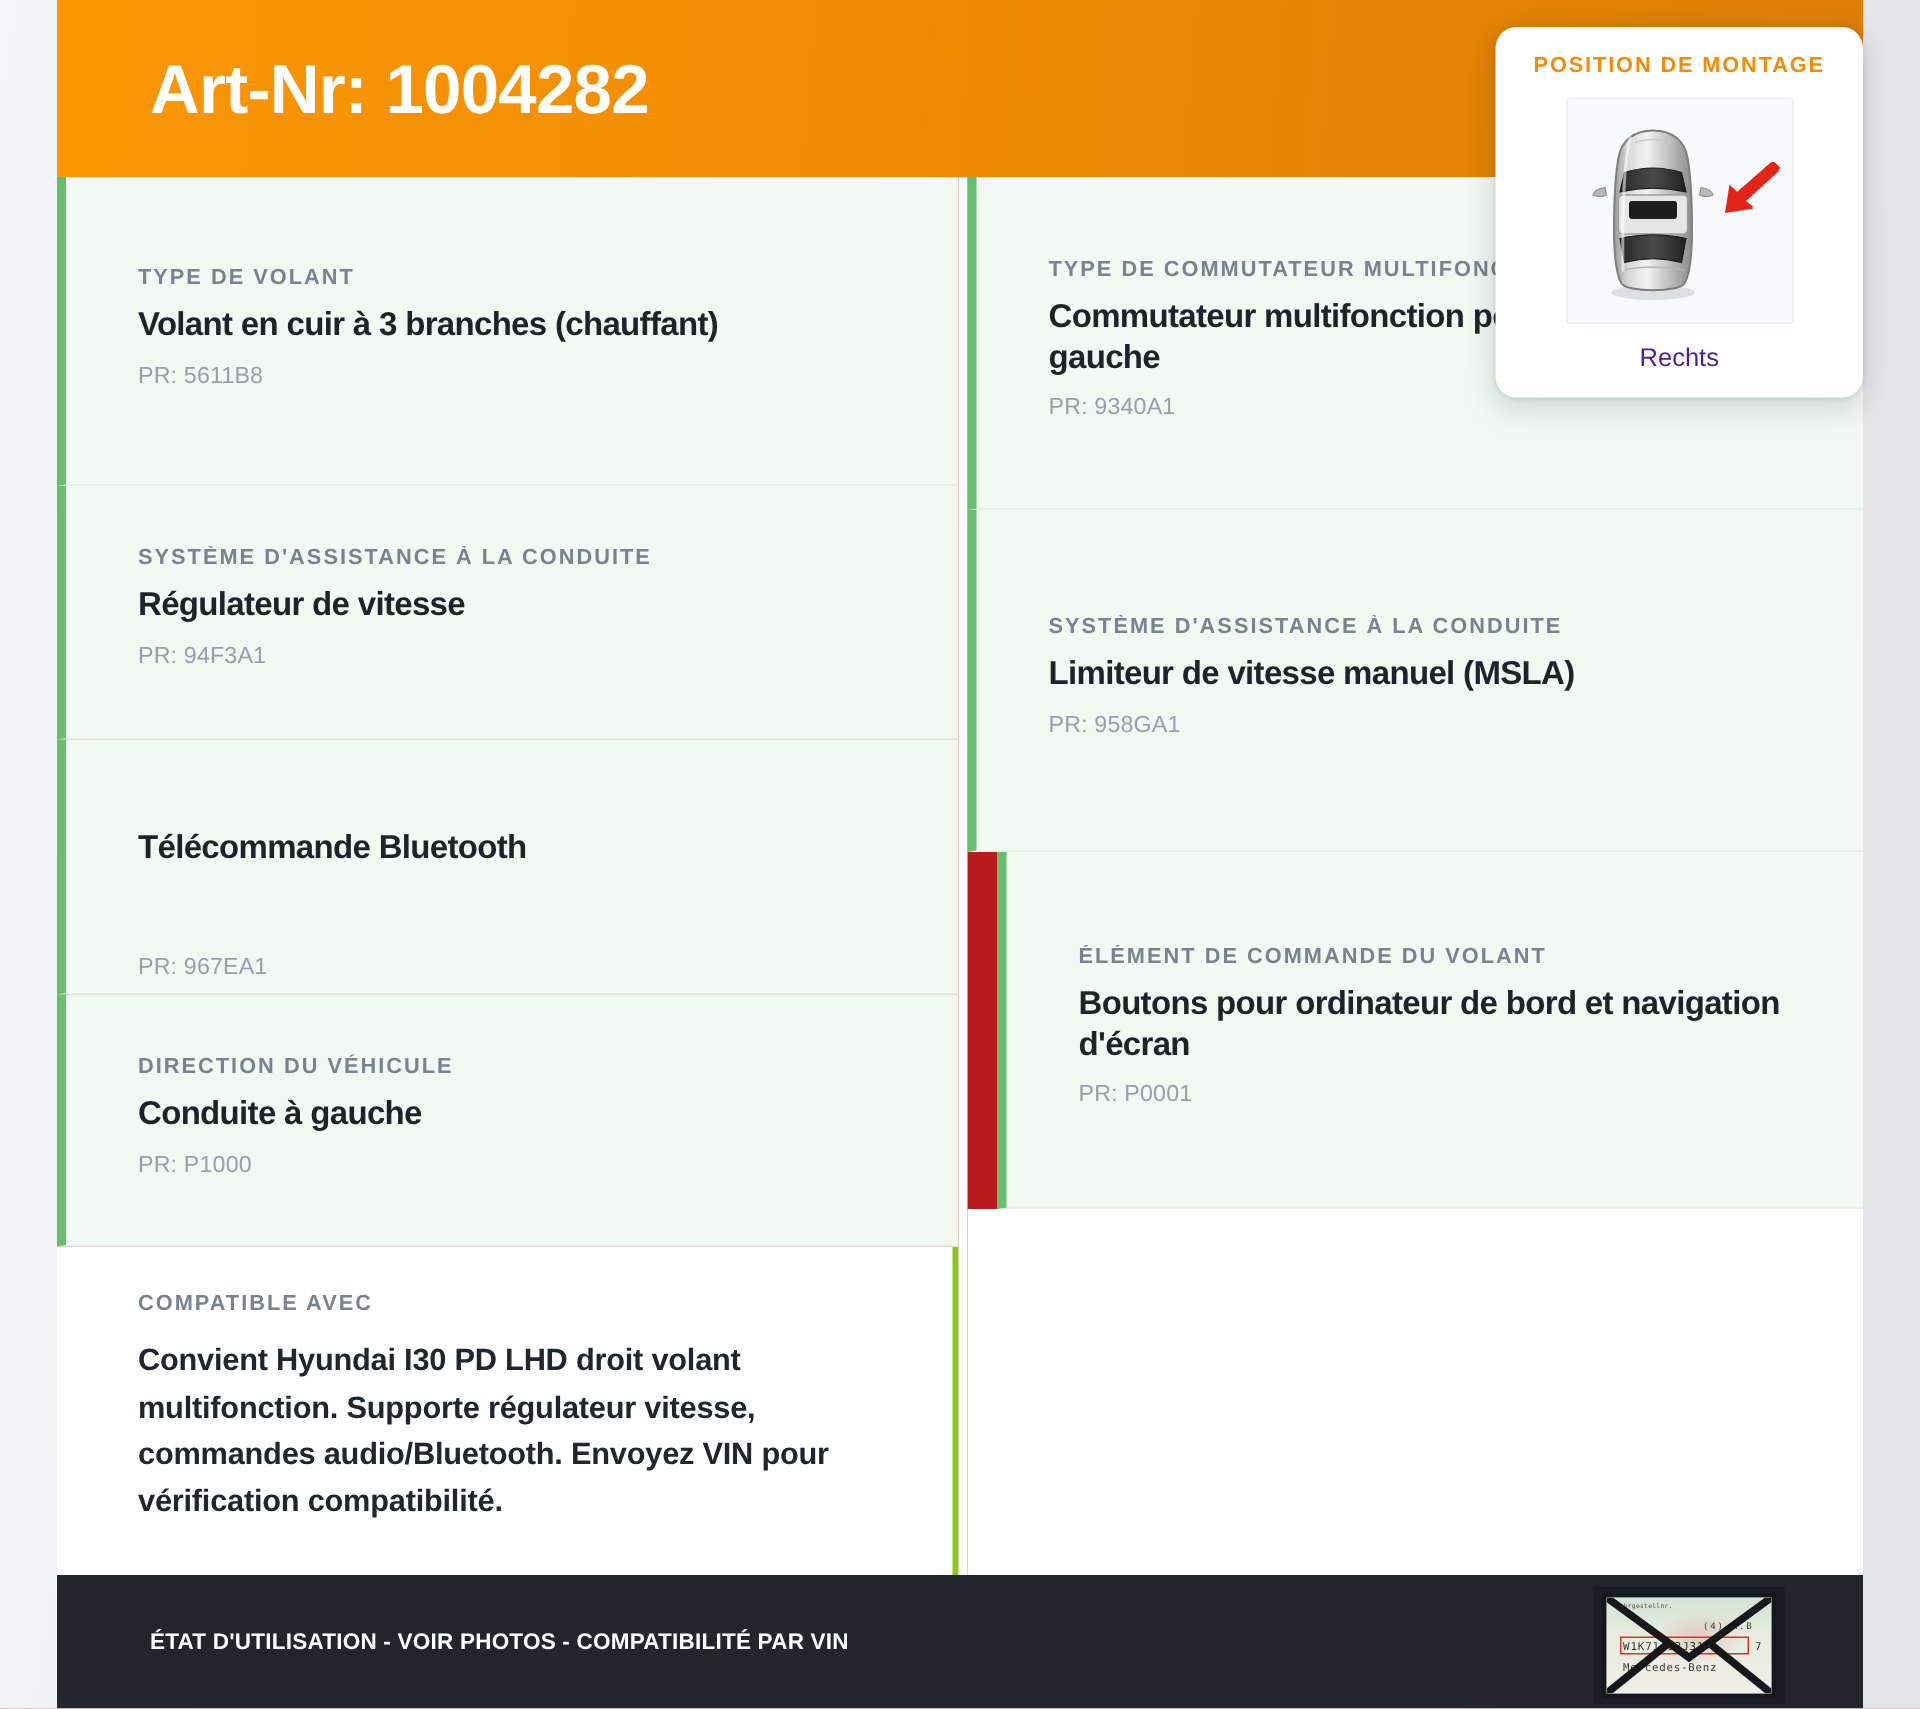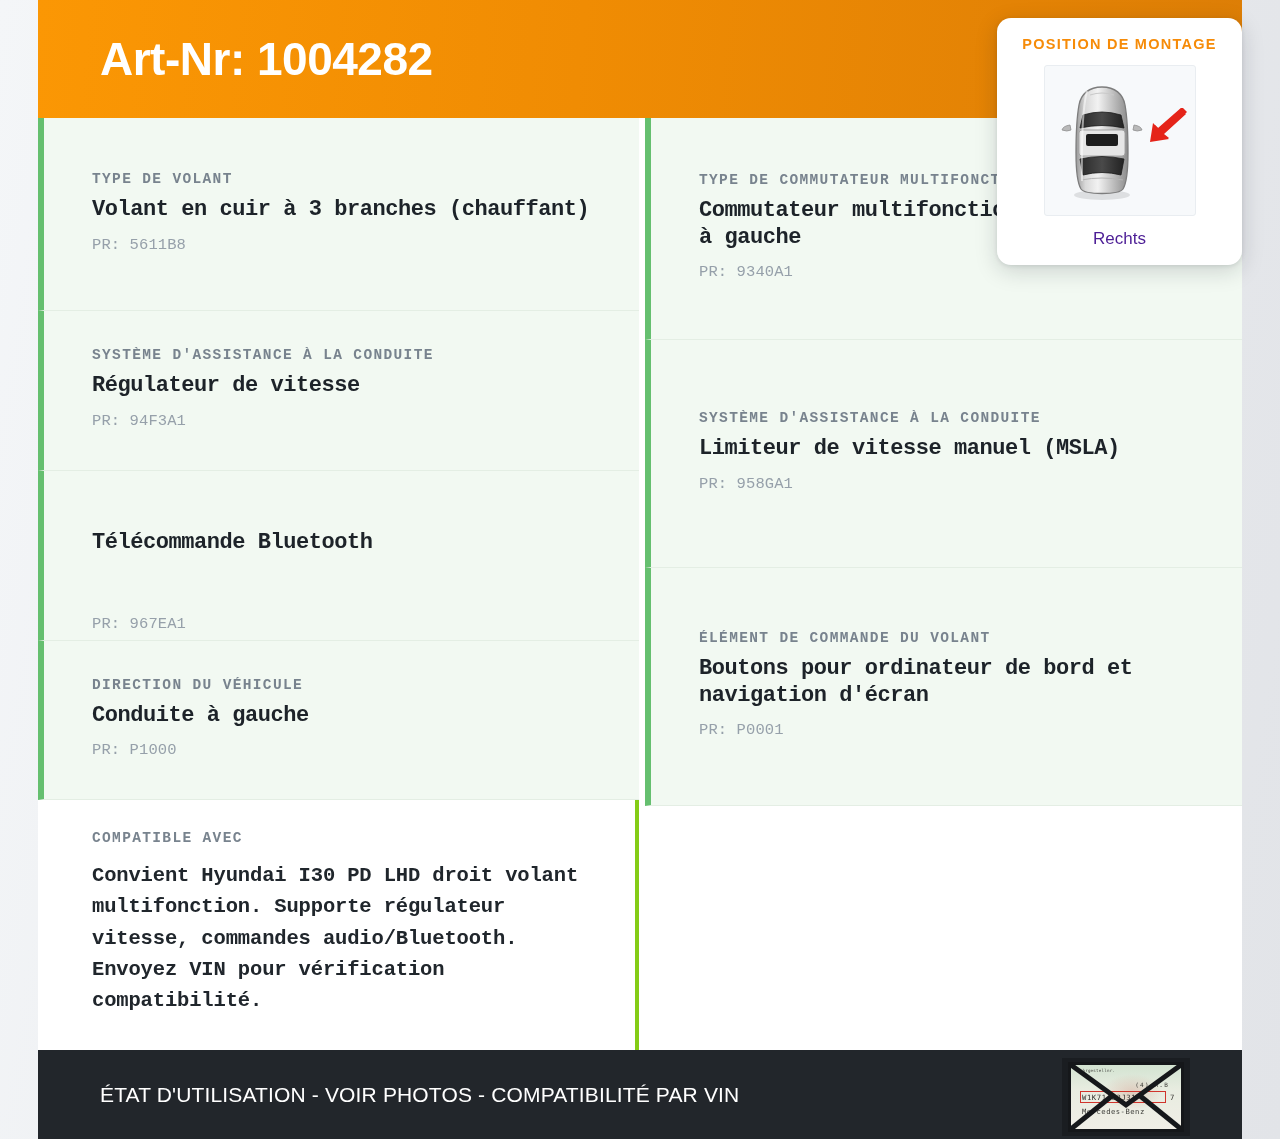--- a/index.html
+++ b/index.html
@@ -52,21 +52,20 @@
     line-height: 1.05;
   }
 
   
   .body-area {
     flex: 1 1 auto;
     display: flex;
     flex-direction: row;
     background: #b91c1c;
     overflow: hidden;
-    font-family: Liberation Mono, monospace;
   }
 
   .col {
     display: flex;
     flex-direction: column;
   }
   .col-left  { width: 601px; }
   .col-gap   { width: 6px; background: #ffffff; }
   .col-right { width: 597px; }
 
@@ -109,21 +108,21 @@
 
   
   .lc1 { height: 222px; }
   .lc2 { height: 181px; }
   .lc3 { height: 170px; gap: 46px; }
   .lc4 { height: 181px; }
 
   
   .rc1 { height: 222px; }
   .rc2 { height: 228px; }
-  .rc3 { height: 238px; }
+  .rc3 { height: 238px; margin-left: 20px; }
 
   .col-right .filler {
     flex: 1 1 auto;
     background: #ffffff;
   }
 
   
   .compat {
     background: #ffffff;
     padding: 30px 48px 34px 54px;
@@ -151,22 +150,22 @@
   .footer {
     flex: 0 0 89px;
     height: 89px;
     background: #22262b;
     display: flex;
     align-items: center;
     position: relative;
   }
   .footer-text {
     color: #ffffff;
-    font-size: 21px;
-    font-weight: 400;
+    font-size: 15px;
+    font-weight: 700;
     letter-spacing: 0.15px;
     padding-left: 62px;
   }
   .footer-stamp {
     position: absolute;
     right: 52px;
     top: 8px;
     width: 128px;
     height: 78px;
   }

